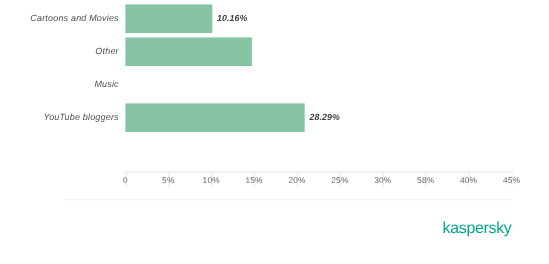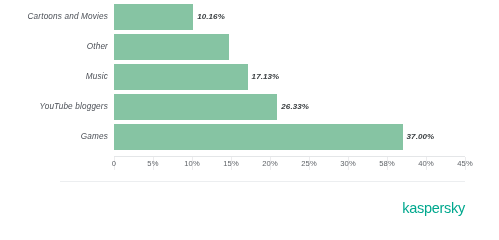--- a/index.html
+++ b/index.html
@@ -161,37 +161,26 @@
         </div>
       </div>
       <div class="bar-row">
         <div class="cat-label">Other</div>
         <div class="bar-track">
           <div class="bar-fill" style="width: 115.284px; background: rgb(134, 196, 163);"></div>
         </div>
       </div>
       <div class="bar-row">
         <div class="cat-label">Music</div>
-        <div class="bar-track">
-          <div class="bar-fill" style="width: 133.614px; background: rgb(134, 196, 163);"></div>
-          <div class="bar-value" style="left: 133.614px; color: rgb(60, 64, 67);">17.13%</div>
-        </div>
       </div>
       <div class="bar-row">
         <div class="cat-label">YouTube bloggers</div>
         <div class="bar-track">
           <div class="bar-fill" style="width: 163.332px; background: rgb(134, 196, 163);"></div>
-          <div class="bar-value" style="left: 163.332px; color: rgb(60, 64, 67);">26.33%</div>
-        </div>
-      </div>
-      <div class="bar-row">
-        <div class="cat-label">Games</div>
-        <div class="bar-track">
-          <div class="bar-fill" style="width: 288.6px; background: rgb(134, 196, 163);"></div>
-          <div class="bar-value" style="left: 288.6px; color: rgb(60, 64, 67);">37.00%</div>
+          <div class="bar-value" style="left: 163.332px; color: rgb(60, 64, 67);">28.29%</div>
         </div>
       </div>
     </div>
 
   <div id="x-axis">
     <div id="axis-line"></div>
   <div class="tick-wrap" style="left: 114px;">
         <div class="tick-mark"></div>
         <div class="tick-label">0</div>
       </div>

